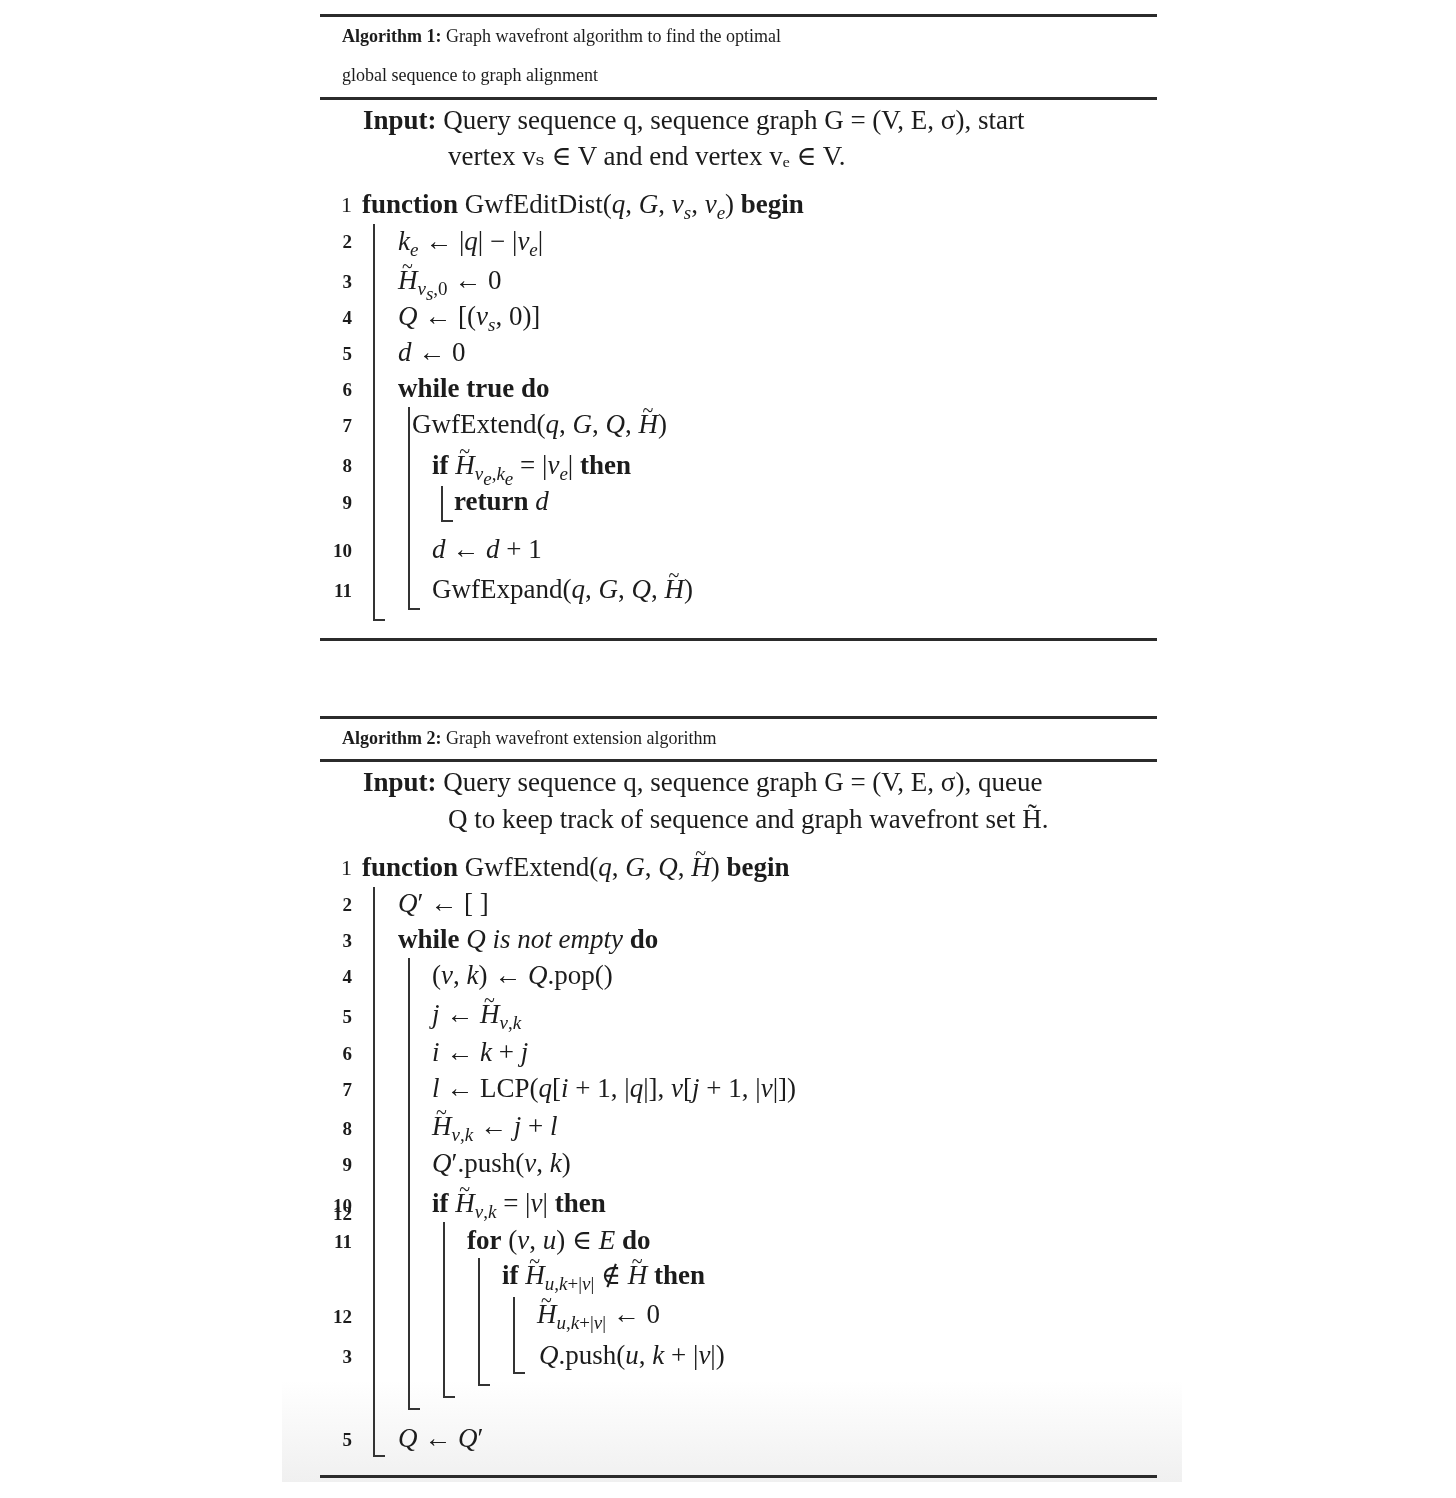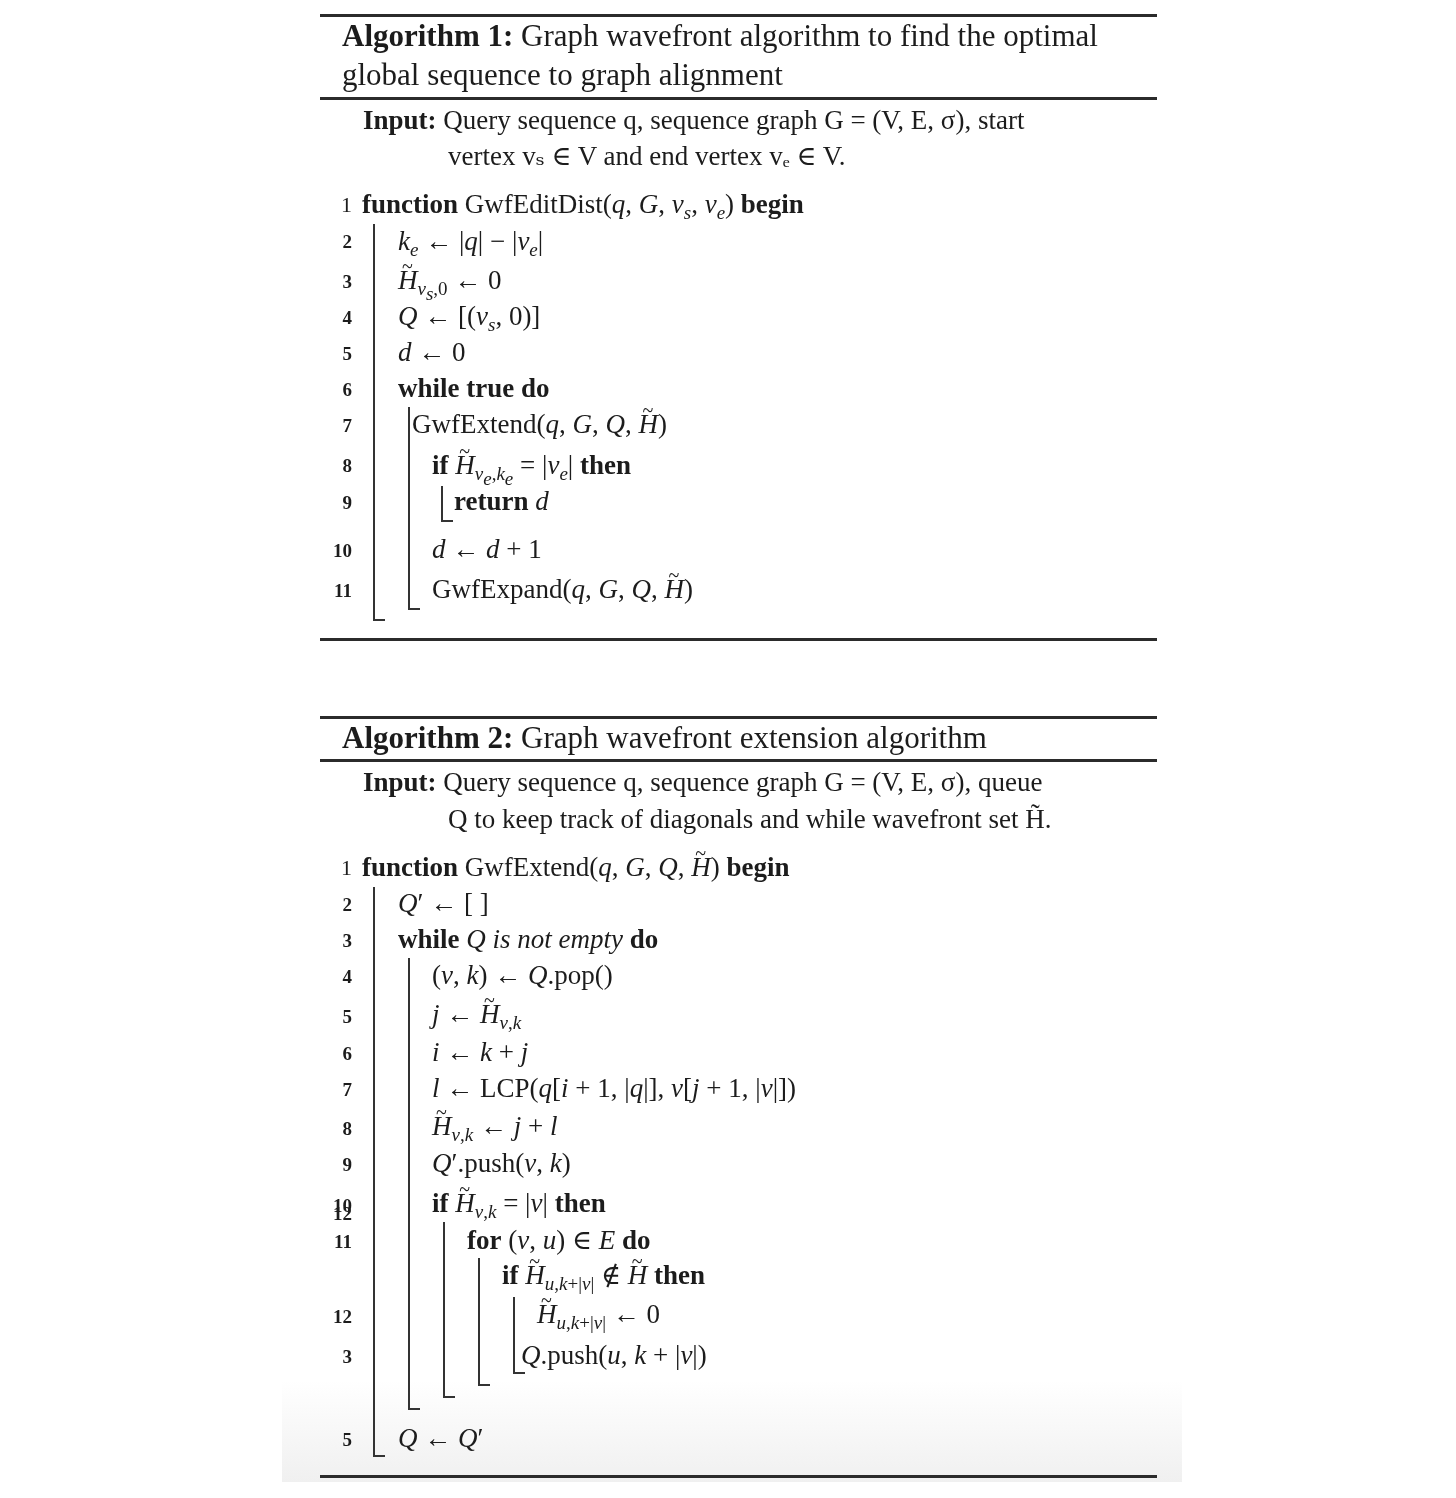--- a/index.html
+++ b/index.html
@@ -2,21 +2,21 @@
 <html><head>
 <meta charset="utf-8">
 <style>
   html, body { margin: 0; padding: 0; background: #ffffff; }
   body { width: 1456px; height: 1498px; position: relative; overflow: hidden;
          font-family: "Liberation Serif", "DejaVu Serif", serif; color: #1c1c1c; }
   .bottom-fade { position: absolute; left: 282px; top: 1380px; width: 900px; height: 102px;
          background: linear-gradient(#ffffff, #f0f0f0); }
   .rule { position: absolute; left: 320px; width: 837px; height: 3px; background: #2b2b2b; }
   .txt { position: absolute; white-space: nowrap; font-size: 27px; line-height: 32px; }
-  .caption { left: 342px; font-size: 31px; }
+  .caption { left: 342px; font-size: 18px; }
   .b { font-weight: bold; }
   .ln { position: absolute; width: 30px; text-align: right; font-weight: bold; font-size: 19px; line-height: 32px; }
   .ln1 { font-weight: normal; font-size: 22px; }
   .vbar { position: absolute; width: 2px; background: #333; }
   .hbar { position: absolute; height: 2px; width: 12px; background: #333; }
   sub { font-size: 19px; line-height: 0; }
   .tilde { position: relative; display: inline-block; }
   .tilde::before { content: "~"; position: absolute; left: 4px; top: -14px; font-size: 20px; font-style: normal; }
 </style>
 </head>
@@ -80,21 +80,21 @@
   <div class="txt caption" style="top:722px">
     <span class="b">Algorithm 2:</span>
     <span>Graph wavefront extension algorithm</span>
   </div>
   <div class="rule" style="top:759px"></div>
 
   <div class="txt" style="left:363px;top:766px">
     <span class="b">Input:</span>
     <span>Query sequence q, sequence graph G = (V, E, σ), queue</span>
   </div>
-  <div class="txt" style="left:448px;top:803px">Q to keep track of diagonals and while wavefront set H̃.</div>
+  <div class="txt" style="left:448px;top:803px">Q to keep track of sequence and graph wavefront set H̃.</div>
 
   <div class="ln ln1" style="left:322px;top:852px">1</div>
   <div class="ln" style="left:322px;top:889px">2</div>
   <div class="ln" style="left:322px;top:925px">3</div>
   <div class="ln" style="left:322px;top:961px">4</div>
   <div class="ln" style="left:322px;top:1001px">5</div>
   <div class="ln" style="left:322px;top:1038px">6</div>
   <div class="ln" style="left:322px;top:1074px">7</div>
   <div class="ln" style="left:322px;top:1113px">8</div>
   <div class="ln" style="left:322px;top:1149px">9</div>
@@ -113,21 +113,21 @@
   <div class="txt" style="left:432px;top:959px">(<i>v</i>, <i>k</i>) ← <i>Q</i>.pop()</div>
   <div class="txt" style="left:432px;top:998px"><i>j</i> ← <i class="tilde">H</i><sub><i>v</i>,<i>k</i></sub></div>
   <div class="txt" style="left:432px;top:1036px"><i>i</i> ← <i>k</i> + <i>j</i></div>
   <div class="txt" style="left:432px;top:1072px"><i>l</i> ← LCP(<i>q</i>[<i>i</i> + 1, |<i>q</i>|], <i>v</i>[<i>j</i> + 1, |<i>v</i>|])</div>
   <div class="txt" style="left:432px;top:1110px"><i class="tilde">H</i><sub><i>v</i>,<i>k</i></sub> ← <i>j</i> + <i>l</i></div>
   <div class="txt" style="left:432px;top:1147px"><i>Q</i>′.push(<i>v</i>, <i>k</i>)</div>
   <div class="txt" style="left:432px;top:1187px"><span class="b">if</span> <i class="tilde">H</i><sub><i>v</i>,<i>k</i></sub> = |<i>v</i>| <span class="b">then</span></div>
   <div class="txt" style="left:467px;top:1224px"><span class="b">for</span> (<i>v</i>, <i>u</i>) ∈ <i>E</i> <span class="b">do</span></div>
   <div class="txt" style="left:502px;top:1259px"><span class="b">if</span> <i class="tilde">H</i><sub><i>u</i>,<i>k</i>+|<i>v</i>|</sub> ∉ <i class="tilde">H</i> <span class="b">then</span></div>
   <div class="txt" style="left:537px;top:1298px"><i class="tilde">H</i><sub><i>u</i>,<i>k</i>+|<i>v</i>|</sub> ← 0</div>
-  <div class="txt" style="left:521px;top:1339px"><i>Q</i>.push(<i>u</i>, <i>k</i> + |<i>v</i>|)</div>
+  <div class="txt" style="left:539px;top:1339px"><i>Q</i>.push(<i>u</i>, <i>k</i> + |<i>v</i>|)</div>
   <div class="txt" style="left:398px;top:1422px"><i>Q</i> ← <i>Q</i>′</div>
 
   <div class="vbar" style="left:373px;top:887px;height:570px"></div>
   <div class="hbar" style="left:373px;top:1455px"></div>
   <div class="vbar" style="left:408px;top:958px;height:452px"></div>
   <div class="hbar" style="left:408px;top:1408px"></div>
   <div class="vbar" style="left:443px;top:1222px;height:176px"></div>
   <div class="hbar" style="left:443px;top:1396px"></div>
   <div class="vbar" style="left:478px;top:1258px;height:128px"></div>
   <div class="hbar" style="left:478px;top:1384px"></div>

